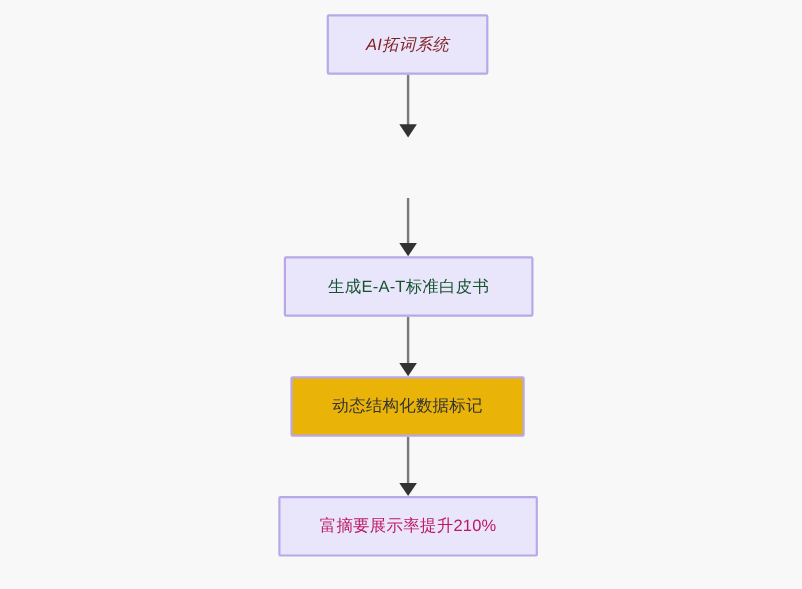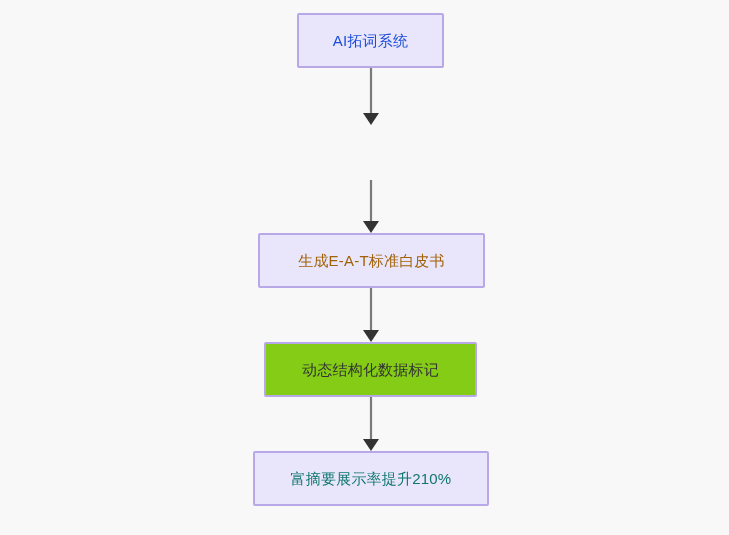--- a/index.html
+++ b/index.html
@@ -77,29 +77,29 @@
       <line class="edge-line" x1="371" y1="288" x2="371" y2="336" stroke="#7a7a7a"></line>
       <polygon class="edge-head" points="363,330 379,330 371,342" fill="#333333"></polygon>
     </g>
     <g>
       <line class="edge-line" x1="371" y1="397" x2="371" y2="445" stroke="#7a7a7a"></line>
       <polygon class="edge-head" points="363,439 379,439 371,451" fill="#333333"></polygon>
     </g>
   </svg>
 
   <div class="node" id="node-n1" style="left: 297px; top: 13px; width: 147px; height: 55px; background: rgb(233, 230, 252); border-color: rgb(184, 168, 232);">
-    <span class="node-label" style="color: #1d4ed8;">AI拓词系统</span>
+    <span class="node-label" style="color: #7f1d1d; font-style: italic;">AI拓词系统</span>
   </div>
 
 
   <div class="node" id="node-n3" style="left: 258px; top: 233px; width: 227px; height: 55px; background: rgb(233, 230, 252); border-color: rgb(184, 168, 232);">
-    <span class="node-label" style="color: #a16207;">生成E-A-T标准白皮书</span>
+    <span class="node-label" style="color: #14532d;">生成E-A-T标准白皮书</span>
   </div>
 
-  <div class="node" id="node-n4" style="left: 264px; top: 342px; width: 213px; height: 55px; background: #84cc16; border-color: rgb(184, 168, 232);">
+  <div class="node" id="node-n4" style="left: 264px; top: 342px; width: 213px; height: 55px; background: #eab308; border-color: rgb(184, 168, 232);">
     <span class="node-label" style="color: rgb(51, 51, 51);">动态结构化数据标记</span>
   </div>
 
   <div class="node" id="node-n5" style="left: 253px; top: 451px; width: 236px; height: 55px; background: rgb(233, 230, 252); border-color: rgb(184, 168, 232);">
-    <span class="node-label" style="color: #0f766e;">富摘要展示率提升210%</span>
+    <span class="node-label" style="color: #be185d;">富摘要展示率提升210%</span>
   </div>
 
 </div>
 
 </body></html>

